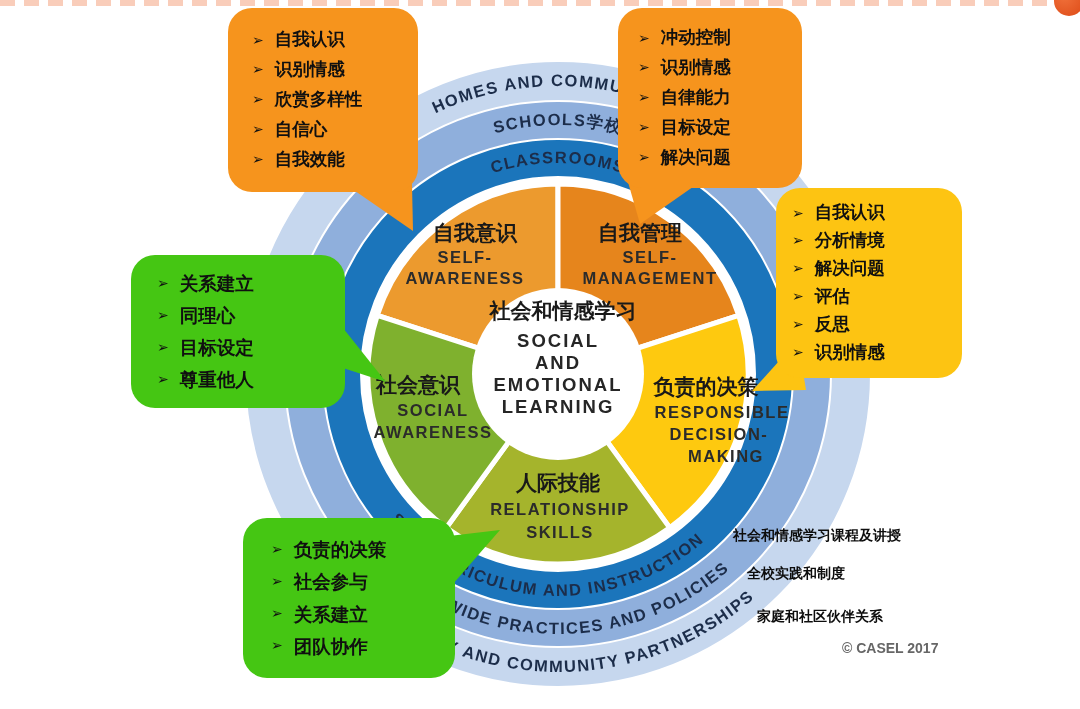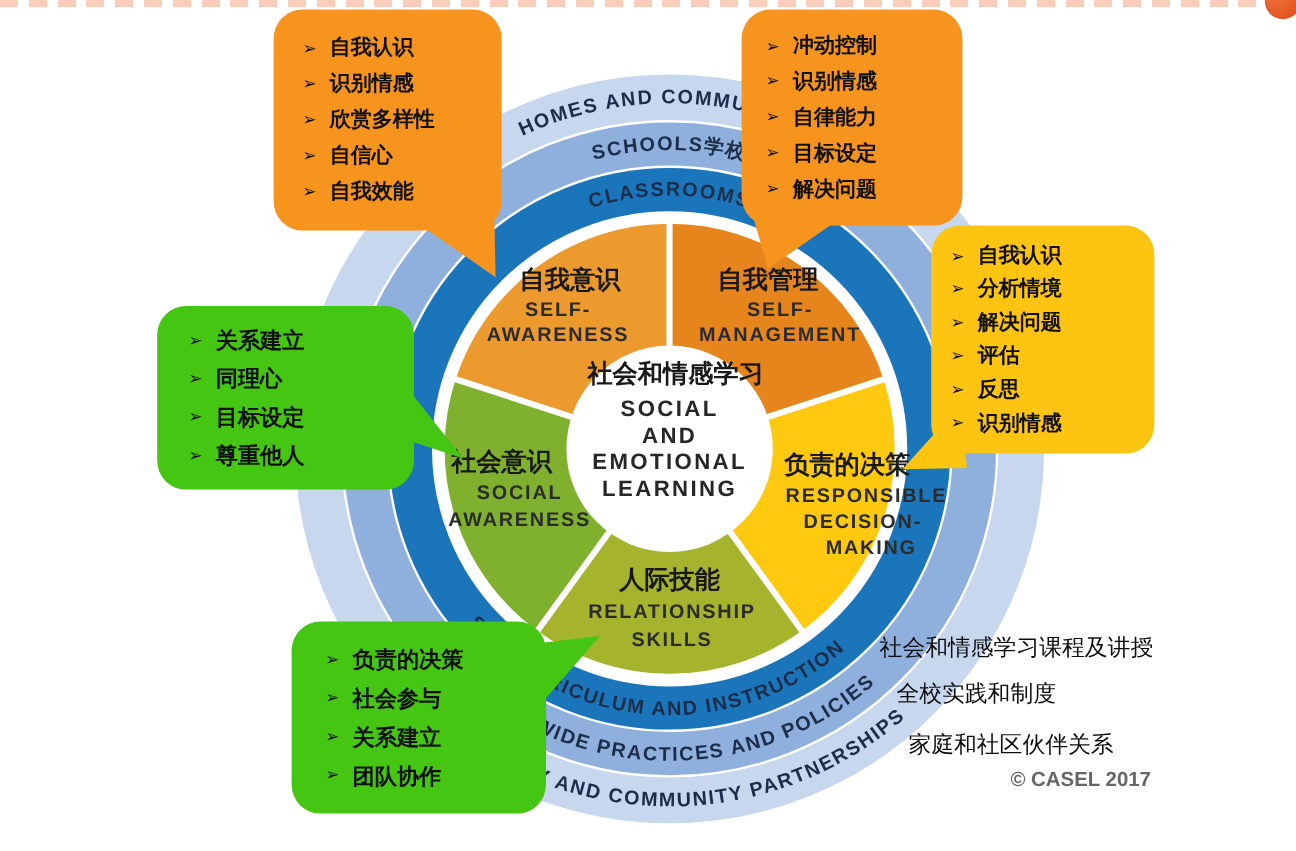--- a/index.html
+++ b/index.html
@@ -25,25 +25,25 @@
   .b1{left:228px;top:8px;width:190px;height:184px;background:#F6941D;font-size:17.5px;}
   .b1 .rows{padding-left:24px;gap:8px;}
   .b2{left:618px;top:8px;width:184px;height:180px;background:#F6941D;font-size:17.5px;}
   .b2 .rows{padding-left:20px;gap:8px;}
   .b3{left:776px;top:188px;width:186px;height:190px;background:#FDC412;font-size:17.5px;}
   .b3 .rows{padding-left:16px;gap:6px;}
   .b4{left:131px;top:255px;width:214px;height:153px;background:#45C613;font-size:18.5px;}
   .b4 .rows{padding-left:26px;gap:9px;}
   .b5{left:243px;top:518px;width:212px;height:160px;background:#45C613;font-size:18.5px;}
   .b5 .rows{padding-left:28px;gap:9px;}
-  .side-label{position:absolute;z-index:3;font-weight:normal;font-size:19px;color:#0d0d0d;white-space:nowrap;}
+  .side-label{position:absolute;z-index:3;font-weight:bold;font-size:14px;color:#0d0d0d;white-space:nowrap;}
   .sl1{left:733px;top:527px;}
   .sl2{left:747px;top:565px;}
   .sl3{left:757px;top:608px;}
-  .credit{position:absolute;z-index:3;left:842px;top:640px;font-weight:600;font-size:17px;color:#666;}
+  .credit{position:absolute;z-index:3;left:842px;top:640px;font-weight:600;font-size:14px;color:#666;}
 </style>
 </head>
 <body>
 
 <div class="stage">
 
   <div class="top-dashes"></div>
   <div class="corner-dot"></div>
 
   <svg class="layer wheel" width="1080" height="709" viewBox="0 0 1080 709">

